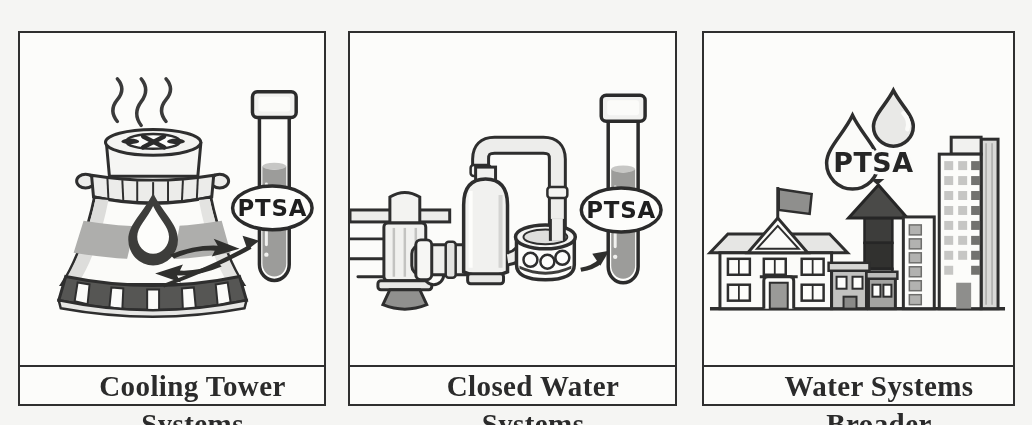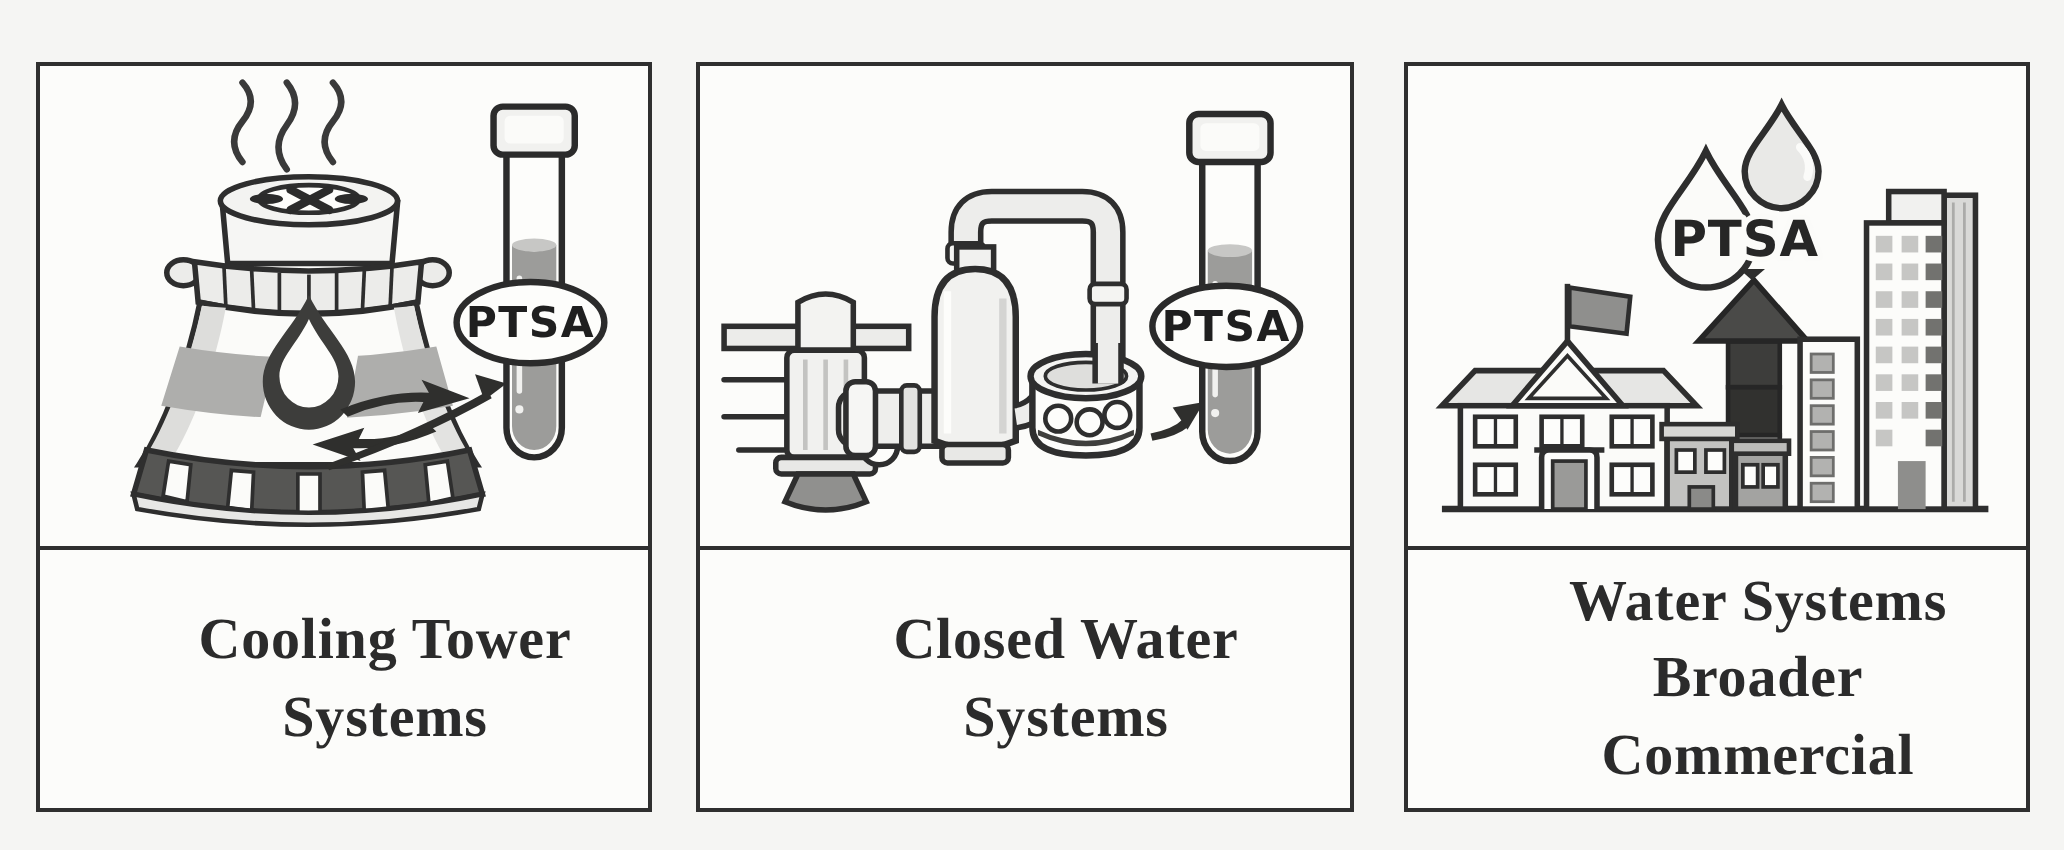--- a/index.html
+++ b/index.html
@@ -17,21 +17,21 @@
     box-sizing:border-box;
     height:375px;
     background:#fcfcfa;
     border:2.5px solid #2f2f2f;
     display:flex;flex-direction:column;
   }
   .panel.p1{width:308px;}
   .panel.p2{width:329px;margin-left:22px;}
   .panel.p3{width:313px;margin-left:25px;}
   .art{
-    height:240px;flex:none;overflow:hidden;
+    height:332px;flex:none;overflow:hidden;
   }
   .art svg{display:block;width:100%;height:100%;}
   .caption{
     flex:1;
     border-top:2.5px solid #2f2f2f;
     display:flex;flex-direction:column;justify-content:center;align-items:center;
     font-weight:700;font-size:29px;line-height:1.32;
     color:#2b2b2b;letter-spacing:.4px;text-align:center;padding-left:41px;
   }
   .badge-text{

